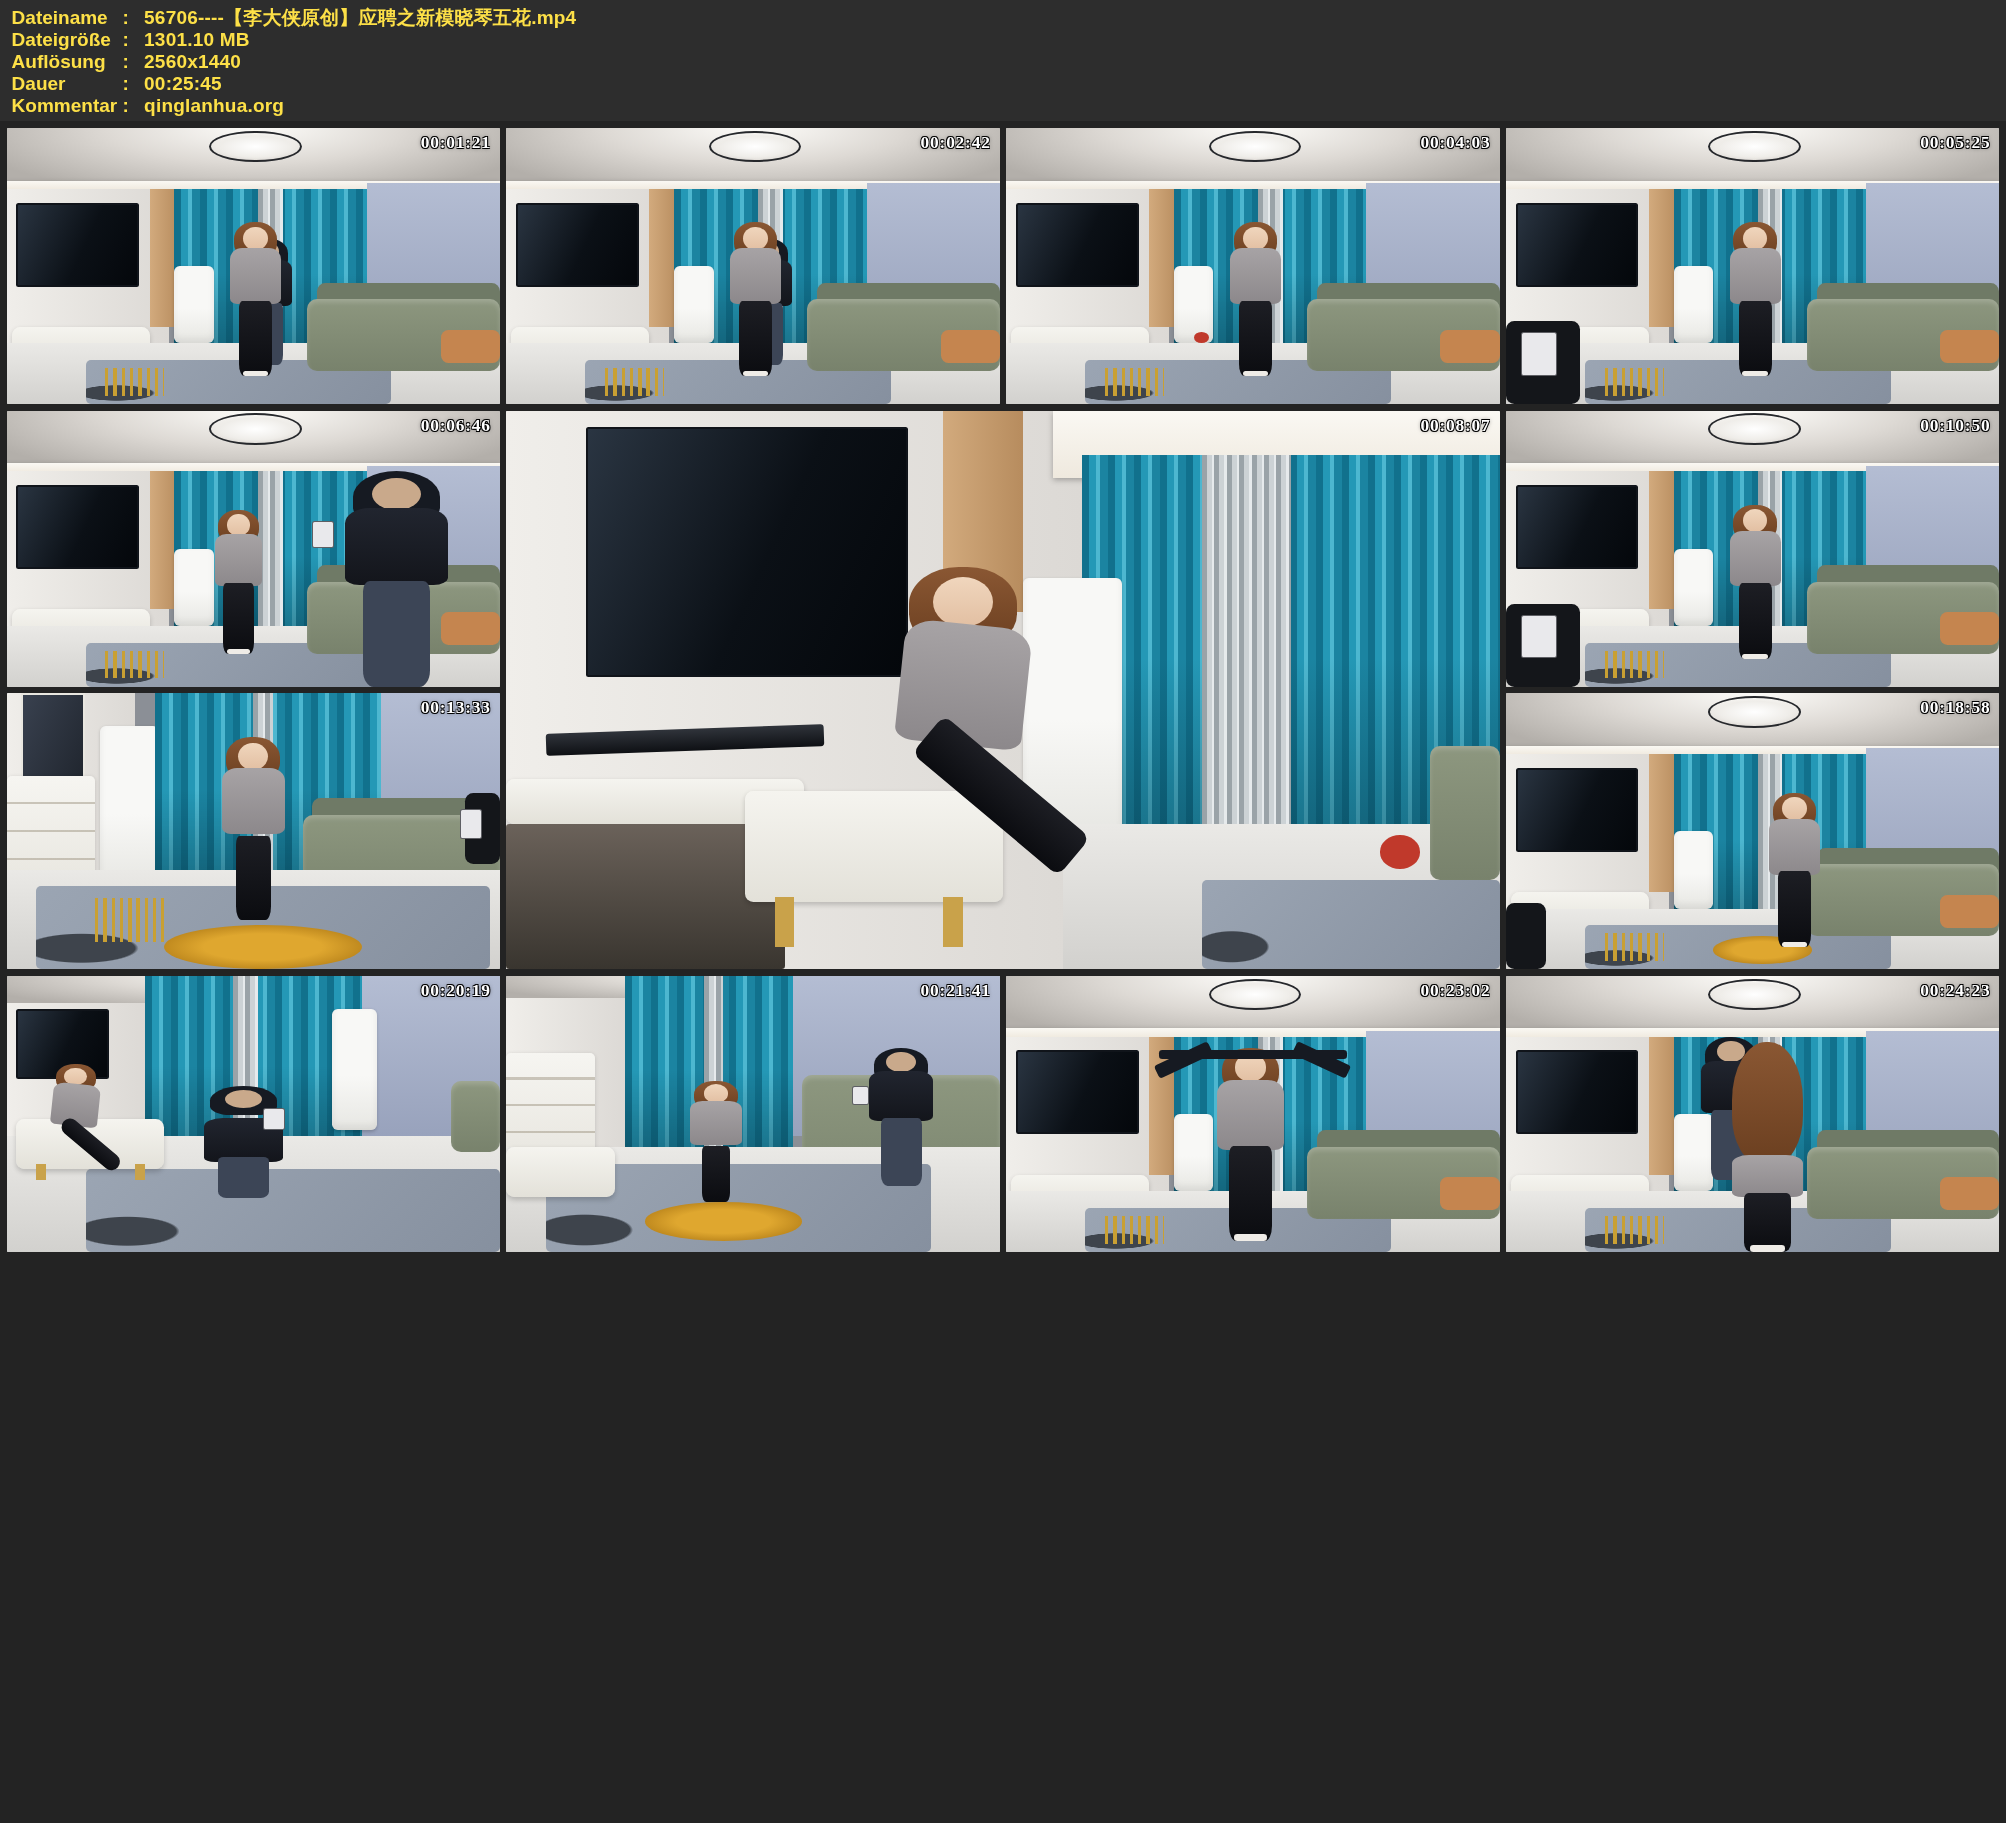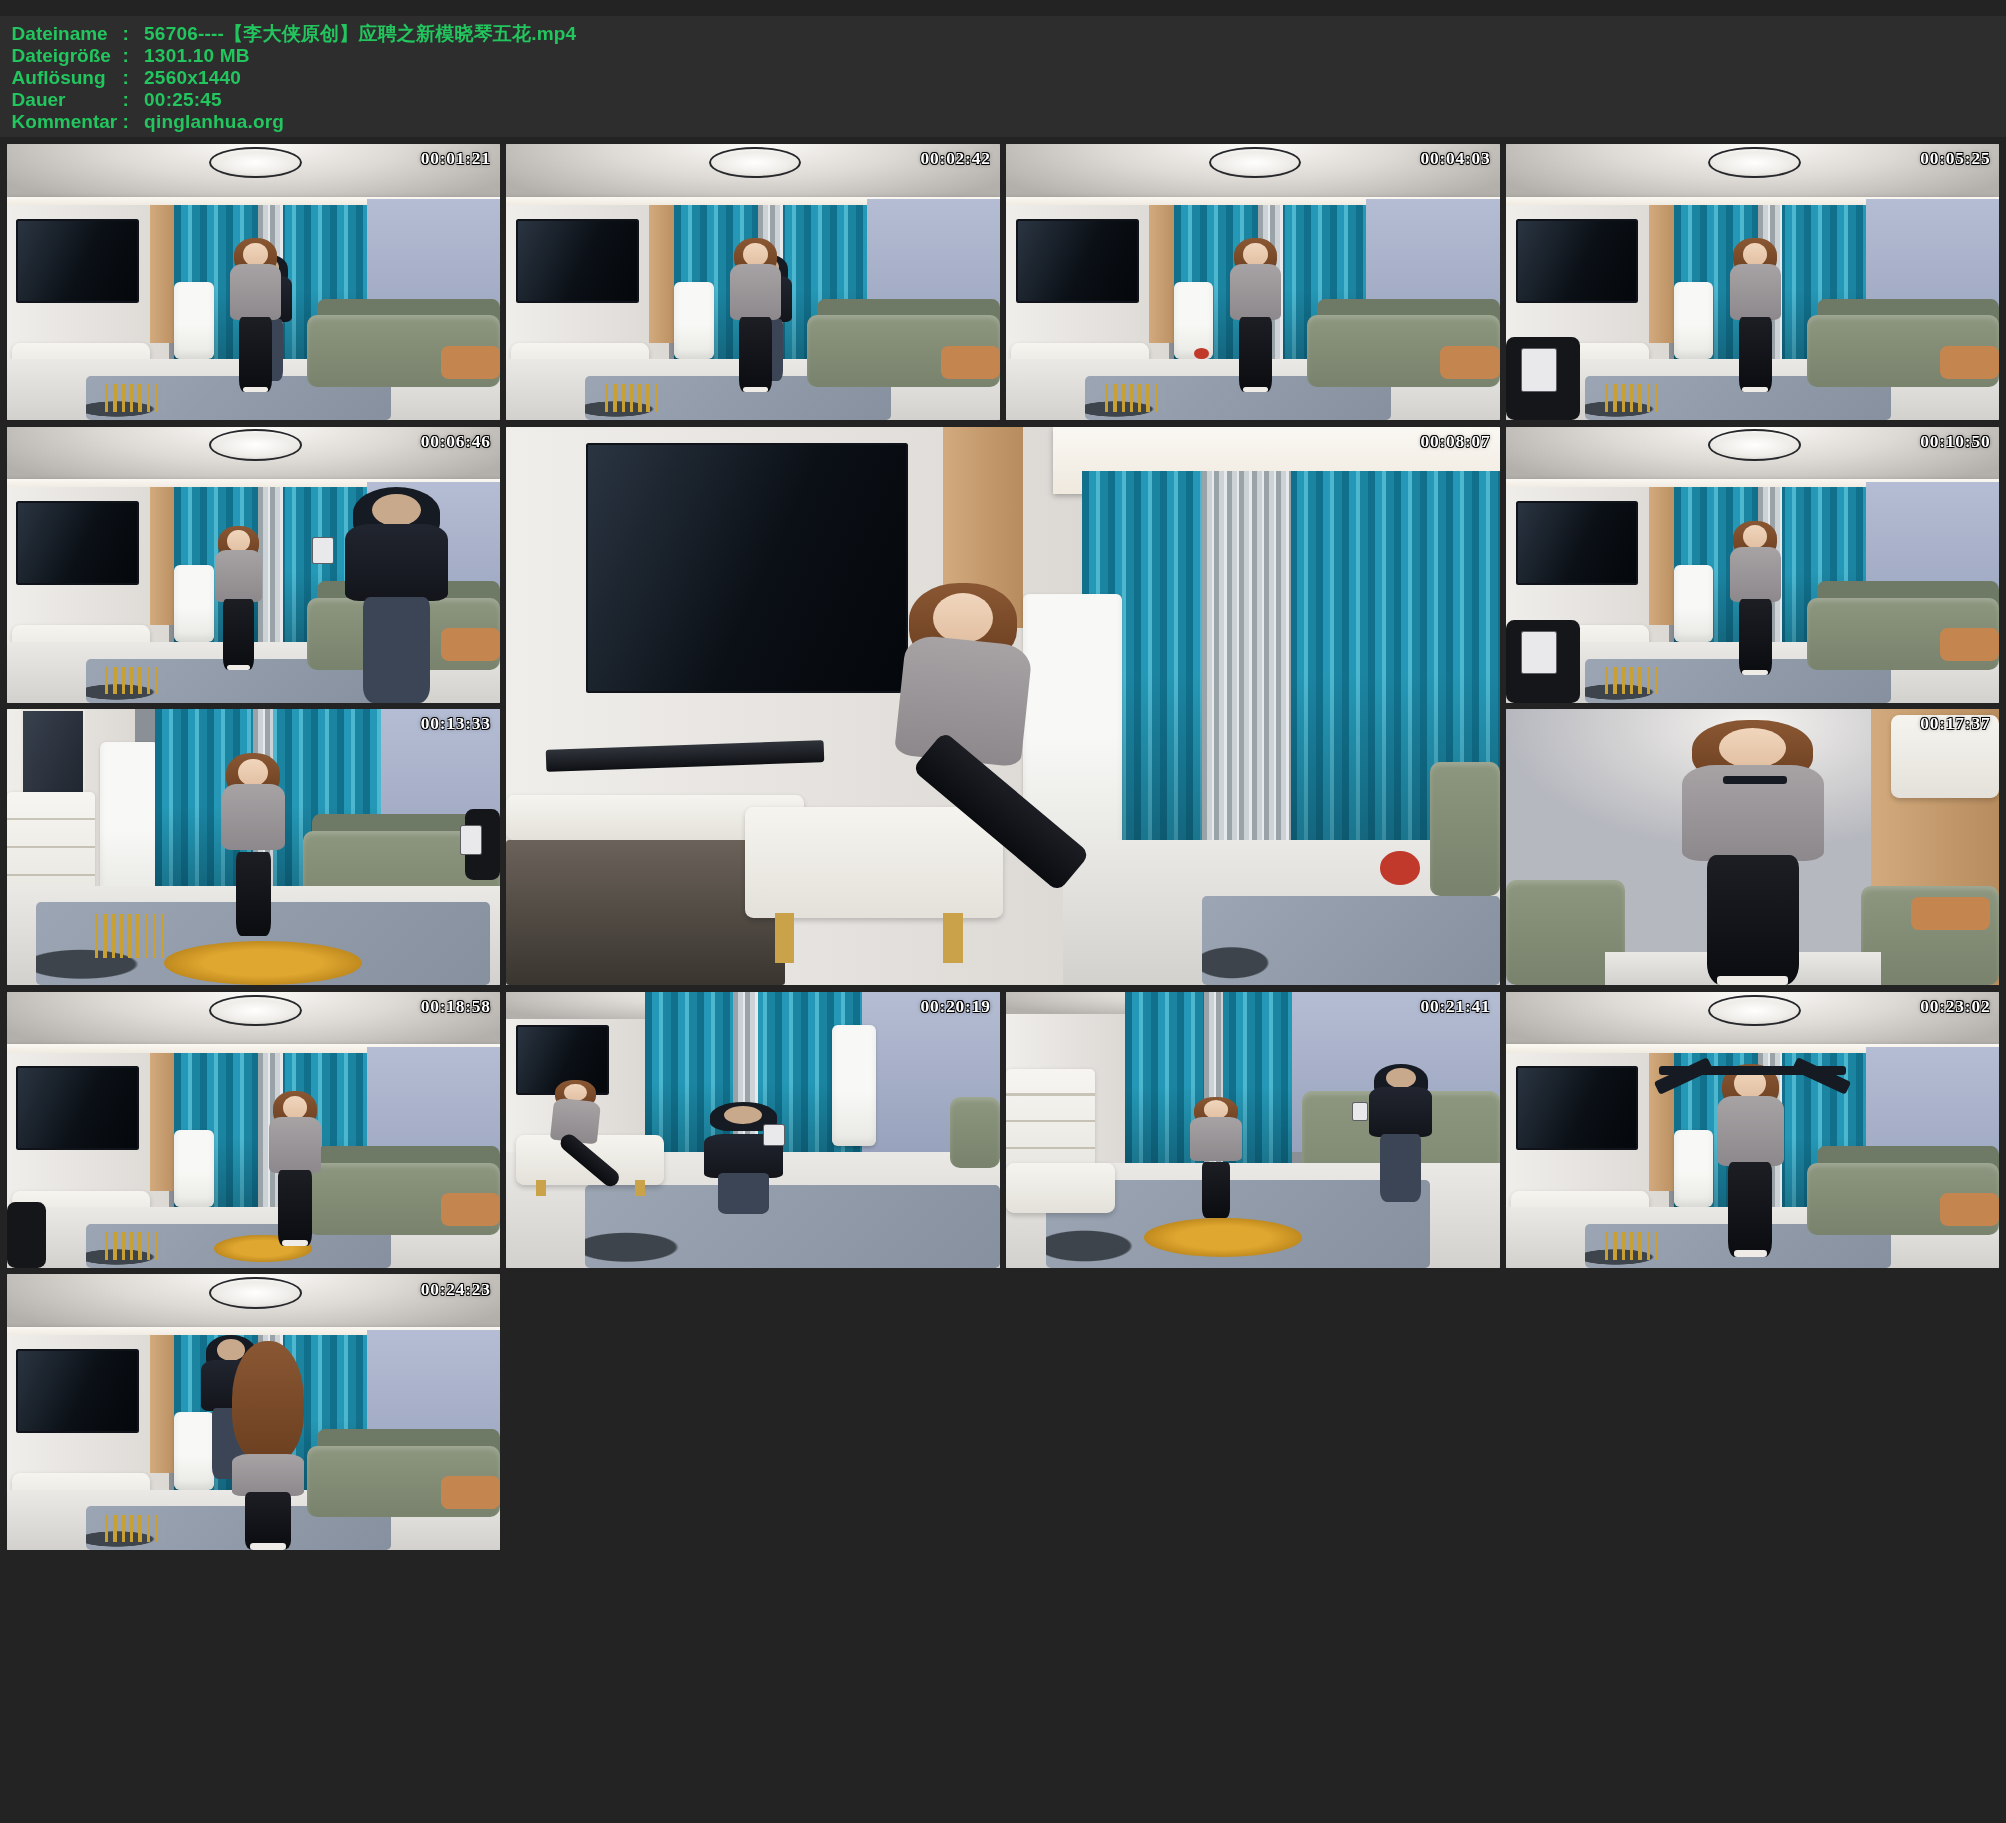--- a/index.html
+++ b/index.html
@@ -1,19 +1,19 @@
 <!DOCTYPE html>
 <html style="font-size:13.2px"><head>
 <meta charset="utf-8">
 <style>
   html,body{margin:0;padding:0;background:#232323;}
   body{width:2006px;font-family:"Liberation Sans",sans-serif;}
 
   
-  .hdr{background:#2d2d2d;color:#22c55e;padding:7.4px 0 4.1px 11.6px;margin-top:16px;}
+  .hdr{background:#2d2d2d;color:#fde047;padding:7.4px 0 4.1px 11.6px;}
   .hrow{display:flex;font-size:19px;font-weight:700;line-height:22px;white-space:nowrap;}
   .hlabel{width:111px;}
   .hsep{width:21.5px;}
   .hval{letter-spacing:0.2px;}
 
   
   .grid{display:grid;grid-template-columns:repeat(4,1fr);grid-auto-rows:276px;gap:6.6px;padding:6.6px;}
   .thumb{position:relative;margin:0;overflow:hidden;background:#8b8f96;border-radius:0.8px;}
   .thumb.large{grid-column:span 2;grid-row:span 2;}
   .scene{position:absolute;inset:0;}
@@ -375,39 +375,20 @@
           <div class="legs"></div>
         </div>
         <div class="layer handR" style="left: 93%; top: 36%; width: 7%; height: 26%;"></div>
         <div class="layer phone" style="left: 92%; top: 42%; width: 4%; height: 10%;"></div>
       </div>
     <figcaption class="ts">00:13:33</figcaption>
   </figure>
 
 
 
-  <figure class="thumb">
-    <div class="scene sc-closeup">
-        <div class="layer glowWall" style="left: 0%; top: 0%; width: 100%; height: 100%;"></div>
-        <div class="layer woodP" style="left: 74%; top: 0%; width: 26%; height: 100%;"></div>
-        <div class="layer cab" style="left: 78%; top: 2%; width: 22%; height: 30%;"></div>
-        <div class="layer sofaL" style="left: 0%; top: 62%; width: 24%; height: 38%;"></div>
-        <div class="layer sofaR" style="left: 72%; top: 64%; width: 28%; height: 36%;"></div>
-        <div class="layer cushO" style="left: 82%; top: 68%; width: 16%; height: 12%;"></div>
-        <div class="layer floor" style="left: 20%; top: 88%; width: 56%; height: 12%;"></div>
-        <div class="fig" style="left: 32%; top: 4%; width: 36%; height: 96%;">
-          <div class="hair"></div>
-          <div class="head"></div>
-          <div class="torso"></div>
-          <div class="legs"></div>
-        </div>
-        <div class="layer strap" style="left: 44%; top: 24%; width: 13%; height: 3%;"></div>
-      </div>
-    <figcaption class="ts">00:17:37</figcaption>
-  </figure>
 
   <figure class="thumb">
     <div class="scene sc-wide-solo-right">
         <div class="layer ceiling" style="left: 0%; top: 0%; width: 100%; height: 20%;"></div>
         <div class="layer lampring" style="left: 41%; top: 1%; width: 18%; height: 10%;"></div>
         <div class="layer cove" style="left: 0%; top: 19%; width: 100%; height: 3.5%;"></div>
         <div class="layer wallL" style="left: 0%; top: 22%; width: 33%; height: 56%;"></div>
         <div class="layer wood" style="left: 29%; top: 22%; width: 6%; height: 50%;"></div>
         <div class="layer tv" style="left: 2%; top: 27%; width: 24%; height: 29%;"></div>
         <div class="layer curtain" style="left: 34%; top: 22%; width: 40%; height: 56%;"></div>

